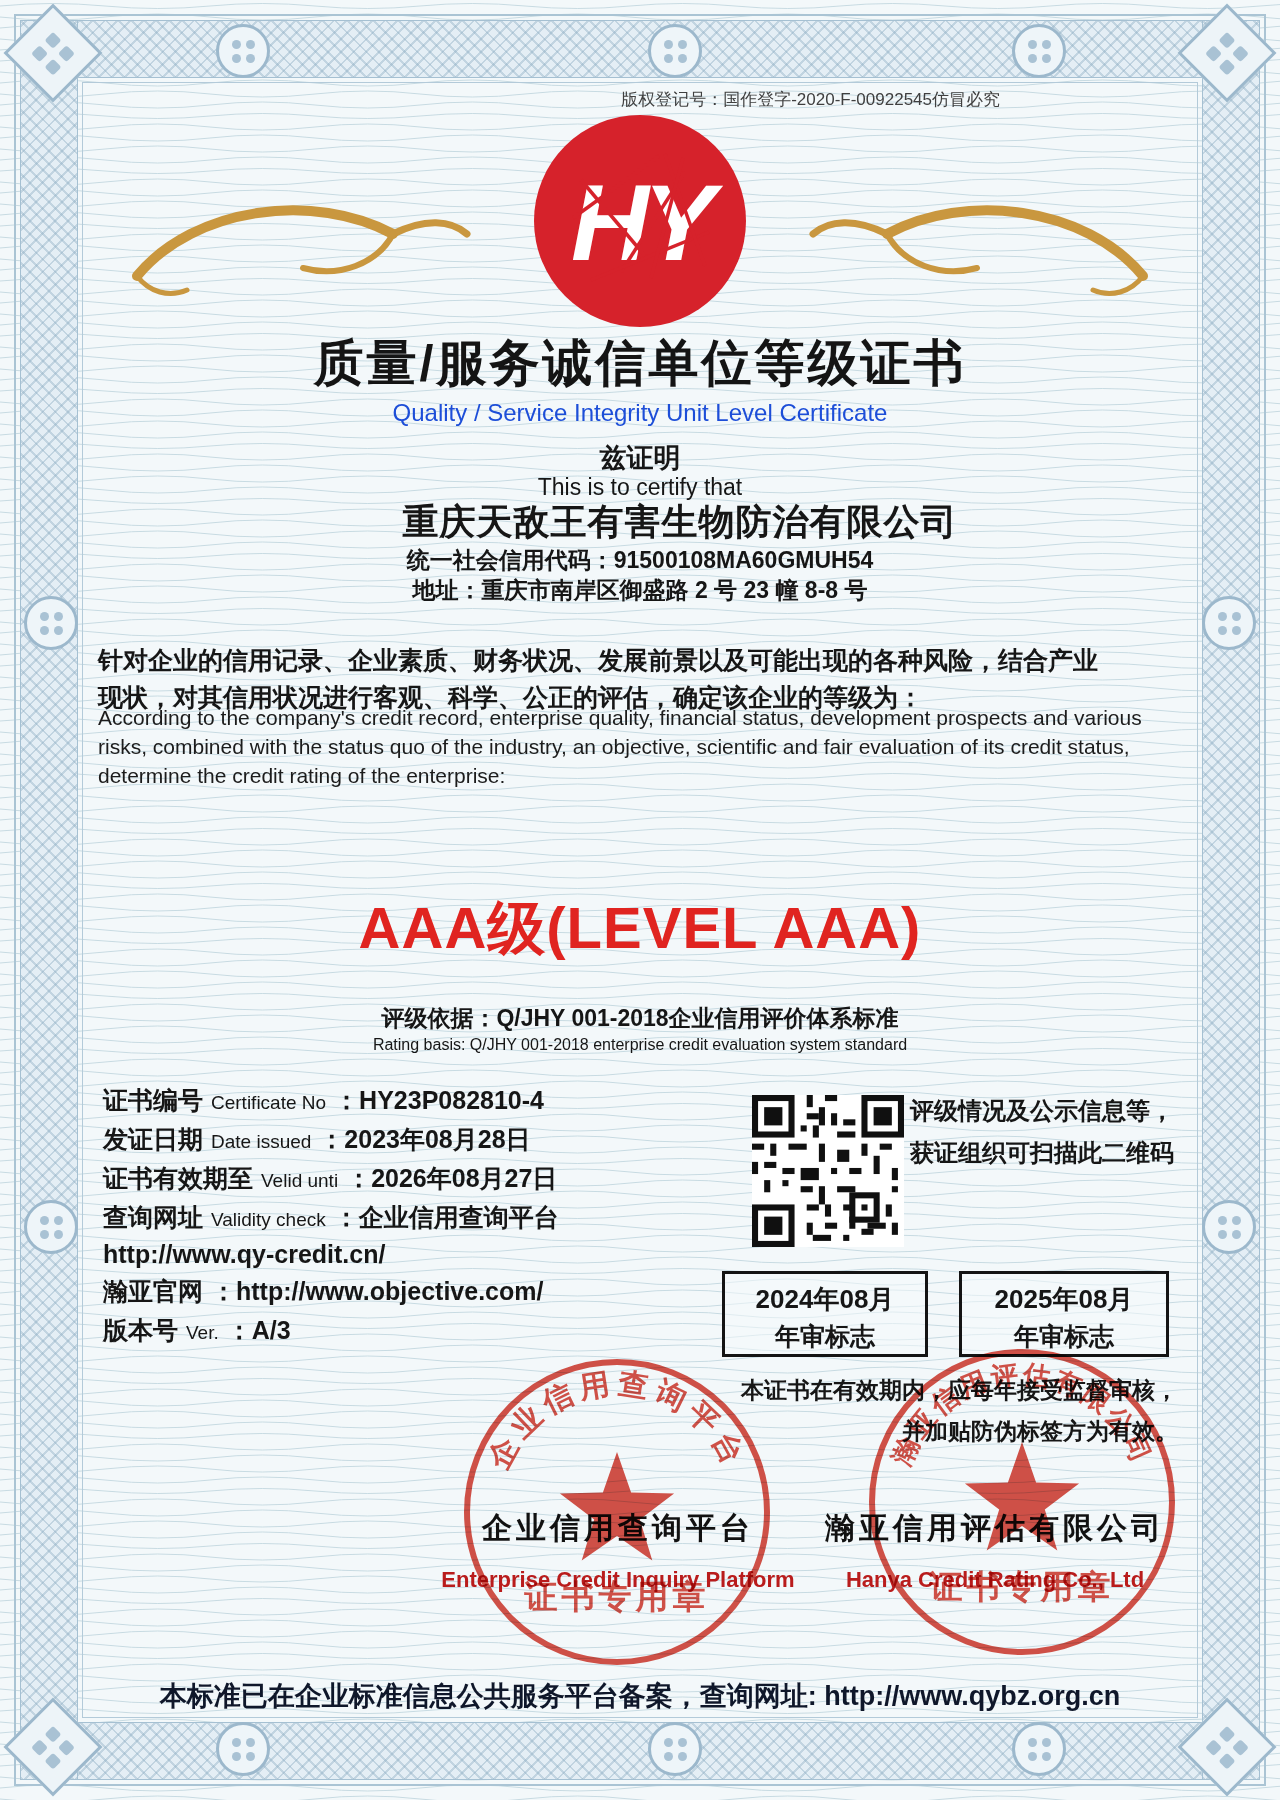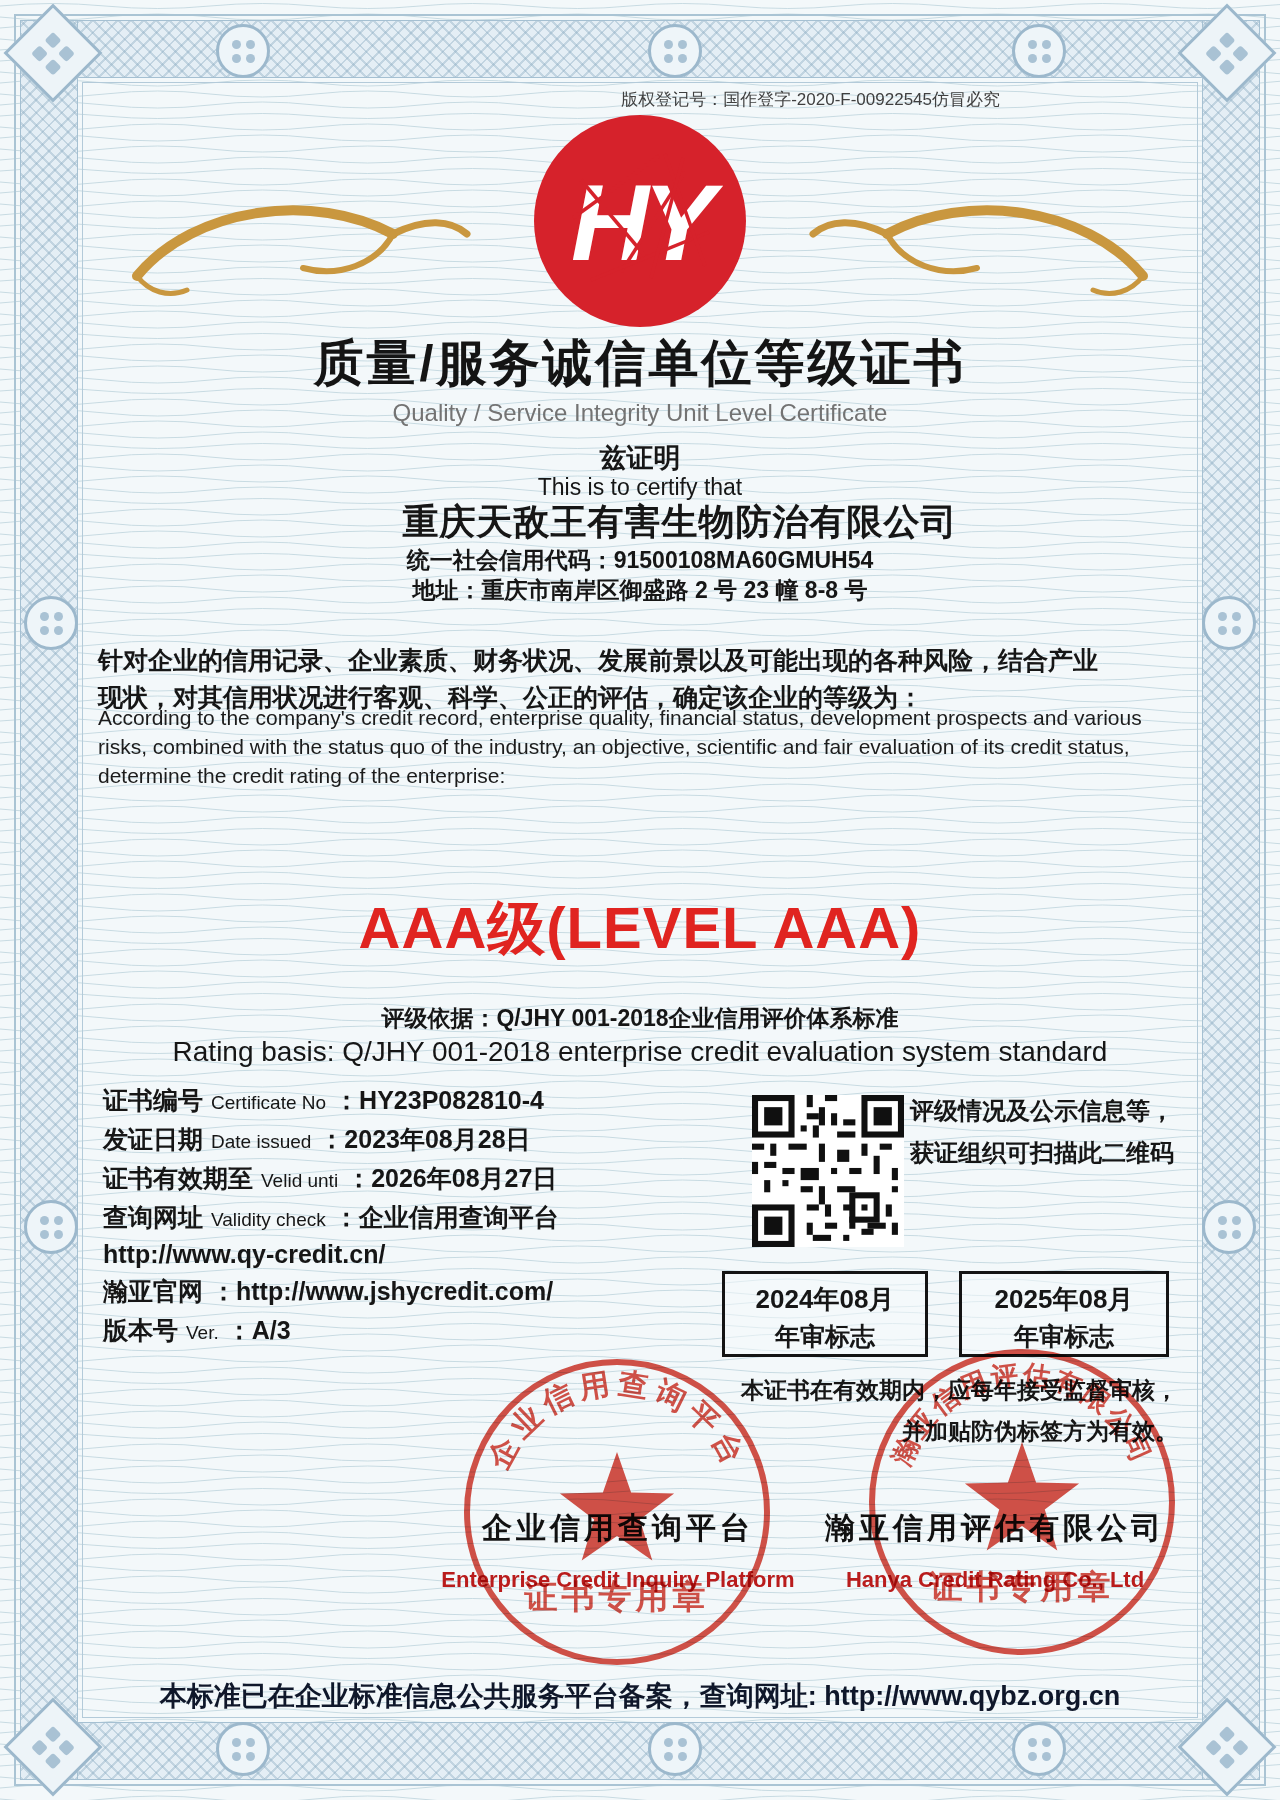--- a/index.html
+++ b/index.html
@@ -26,33 +26,33 @@
   .corner .dots i, .medal .dots i{width:12px;height:12px;background:#a9c2d4;border-radius:3px;}
   .medal{position:absolute;width:48px;height:48px;border-radius:50%;z-index:2;
          border:3px solid #9cb8cc;background:#eef5f9;display:flex;align-items:center;justify-content:center;}
   .medal .dots{grid-template-columns:9px 9px;grid-gap:5px;}
   .medal .dots i{width:9px;height:9px;border-radius:50%;}
   
   .z2{z-index:2;}
   .center{text-align:center;left:0;width:100%;}
   .copyright{top:88px;left:500px;width:500px;text-align:right;font-size:17px;font-weight:500;color:#3f3f3f;}
   .title-cn{top:330px;font-size:50px;font-weight:800;letter-spacing:3px;color:#141414;}
-  .title-en{top:399px;font-size:24px;font-weight:500;color:#737373;}
+  .title-en{top:399px;font-size:24px;font-weight:500;color:#1d4ed8;}
   .certify-cn{top:440px;font-size:27px;font-weight:600;}
   .certify-en{top:474px;font-size:23px;font-weight:500;}
   .company{top:498px;font-size:36px;font-weight:900;letter-spacing:1px;margin-left:40px;}
   .code{top:545px;font-size:23px;font-weight:600;}
   .addr{top:575px;font-size:23px;font-weight:600;}
   .intro{left:98px;width:1088px;}
   .intro-cn{font-size:25px;font-weight:600;line-height:37px;}
   .intro-cn1{top:642px;} .intro-cn2{top:679px;}
   .intro-en{top:703px;font-size:21px;font-weight:500;line-height:29px;color:#1c1c1c;}
   .level{top:890px;font-size:58px;font-weight:900;letter-spacing:1px;color:#e02420;}
   .basis-cn{top:1003px;font-size:23px;font-weight:600;}
-  .basis-en{top:1036px;font-size:28px;font-weight:500;}
+  .basis-en{top:1036px;font-size:16px;font-weight:500;}
   .details{left:103px;top:1084px;width:590px;}
   .drow{display:flex;align-items:baseline;column-gap:8px;margin-bottom:6px;white-space:nowrap;}
   .drow span:empty{display:none;}
   .dcn{font-size:25px;font-weight:600;}
   .den{font-size:19px;font-weight:500;}
   .dval{font-size:25px;font-weight:600;}
   .qrinfo{left:910px;top:1090px;width:266px;}
   .qrinfo div{font-size:24px;font-weight:600;line-height:41.5px;white-space:nowrap;}
   .audit{position:absolute;top:1271px;height:80px;border:3px solid #141414;text-align:center;
          background:rgba(244,250,251,.55);}
@@ -280,21 +280,21 @@
       <span class="den">Validity check</span>
       <span class="dval">：企业信用查询平台</span>
     </div>
     <div class="drow">
 
       <span class="dval">http://www.qy-credit.cn/</span>
     </div>
     <div class="drow">
       <span class="dcn">瀚亚官网</span>
 
-      <span class="dval">：http://www.jshycredit.com/</span>
+      <span class="dval">：http://www.objective.com/</span>
     </div>
     <div class="drow">
       <span class="dcn">版本号</span>
       <span class="den">Ver.</span>
       <span class="dval">：A/3</span>
     </div>
   </div>
 
   <svg class="abs z2" style="left:752px;top:1095px;" width="152" height="152" viewBox="0 0 150 150">
     <rect width="150" height="150" fill="#ffffff"></rect>

